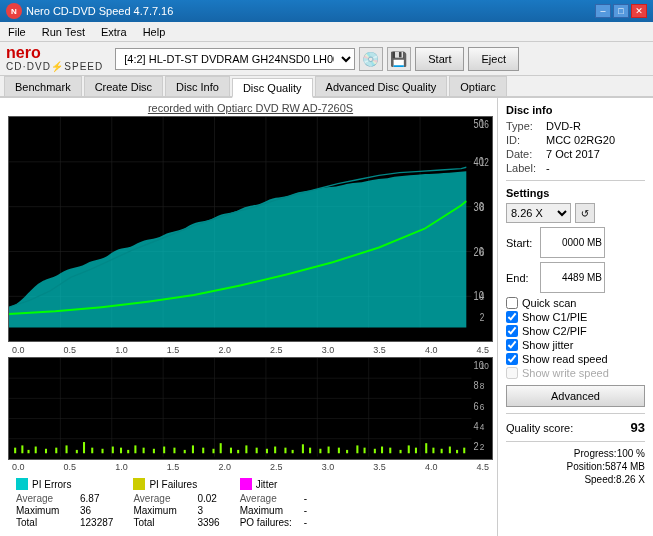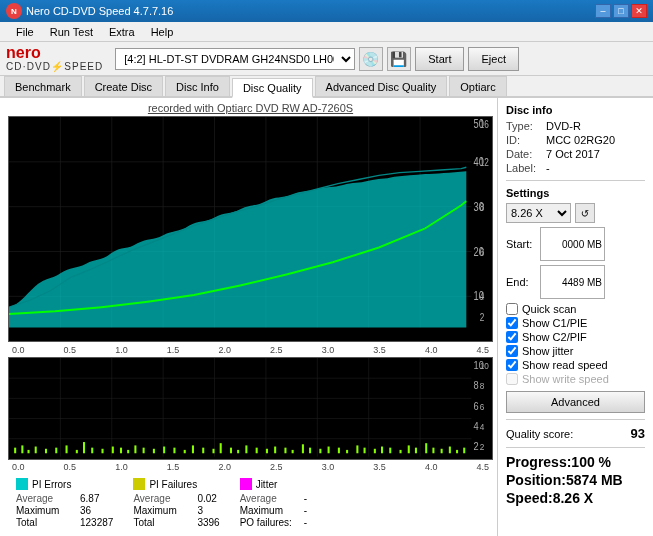--- a/index.html
+++ b/index.html
@@ -47,21 +47,21 @@
       display: flex; align-items: center; justify-content: center;
       cursor: pointer;
     }
     .title-btn:last-child { background: #e84040; border-color: #cc2222; }
     
     #menubar {
       background: #f0f0f0;
       height: 20px;
       display: flex;
       align-items: center;
-      padding: 0 8px;
+      padding: 0 0;
       border-bottom: 1px solid #ccc;
     }
     .menu-item {
       padding: 2px 8px;
       cursor: pointer;
       font-size: 11px;
     }
     
     #toolbar {
       background: #f0f0f0;
@@ -207,25 +207,25 @@
     .info-label { color: #444; min-width: 36px; }
     .info-value { color: #000; }
     .divider { border-top: 1px solid #ccc; margin: 6px 0; }
     .input-row {
       display: flex;
       align-items: center;
       margin-bottom: 4px;
       gap: 4px;
     }
     .small-input {
-      width: 65px; height: 18px;
+      width: 65px; height: 31px;
       border: 1px solid #aaa;
       background: white;
       font-size: 10px;
-      padding: 16px 2px;
+      padding: 8px 2px;
       text-align: right;
     }
     .small-label { font-size: 11px; min-width: 30px; }
     .checkbox-row {
       display: flex; align-items: center; gap: 4px;
       margin-bottom: 2px; font-size: 11px;
     }
     .checkbox-row input[type=checkbox] { width: 12px; height: 12px; }
     .speed-select {
       width: 65px; height: 20px;
@@ -240,21 +240,21 @@
       cursor: pointer;
       font-size: 11px;
       margin-top: 4px;
     }
     .quality-score-row {
       display: flex; justify-content: space-between; align-items: center;
       font-size: 11px; margin-top: 4px;
     }
     .quality-score-value { font-weight: bold; font-size: 13px; }
     .progress-row {
-      display: flex; justify-content: flex-start; margin-bottom: 2px; font-size: 14px; font-weight: bold;
+      display: flex; justify-content: flex-end; margin-bottom: 2px; font-size: 10px;
     }
 
     
     .chart-svg {
       width: 100%; height: 100%;
     }
   </style>
 </head>
 <body>
 

